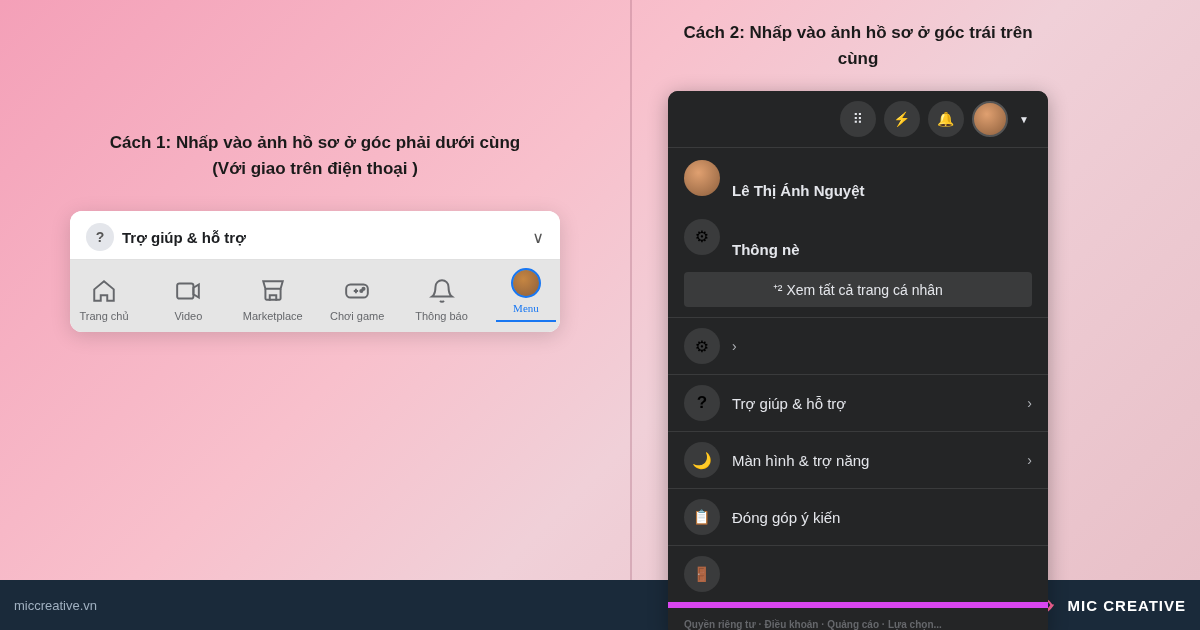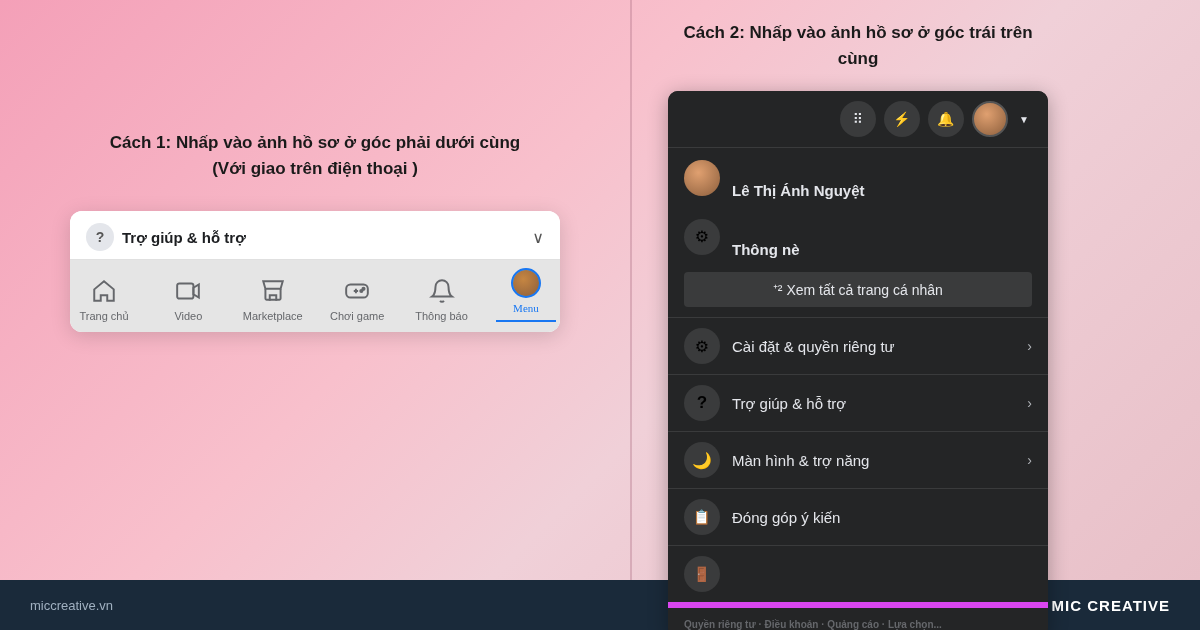--- a/index.html
+++ b/index.html
@@ -302,21 +302,21 @@
     }
 
     
     .footer {
       width: 1200px;
       height: 50px;
       background: #1a2a3a;
       display: flex;
       align-items: center;
       justify-content: space-between;
-      padding: 0 30px;
+      padding: 0 14px;
     }
 
     .footer-left {
       color: #a0b0c0;
       font-size: 13px;
     }
 
     .footer-right {
       display: flex;
       align-items: center;
@@ -456,21 +456,20 @@
         </div>
         <div class="fb-menu-text">
           <div class="fb-menu-name">Thông nè</div>
         </div>
       </div>
 
       <div class="fb-view-all-btn">⁺² Xem tất cả trang cá nhân</div>
 
       <div class="fb-menu-row">
         <div class="fb-icon-circle">⚙</div>
-        <span class="fb-row-label">Cài đặt &amp; quyền riêng tư</span>
         <span class="fb-chevron">›</span>
       </div>
 
       <div class="fb-menu-row">
         <div class="fb-icon-circle" style="font-size:17px; font-weight:700;">?</div>
         <span class="fb-row-label">Trợ giúp &amp; hỗ trợ</span>
         <span class="fb-chevron">›</span>
       </div>
 
       <div class="fb-menu-row">

